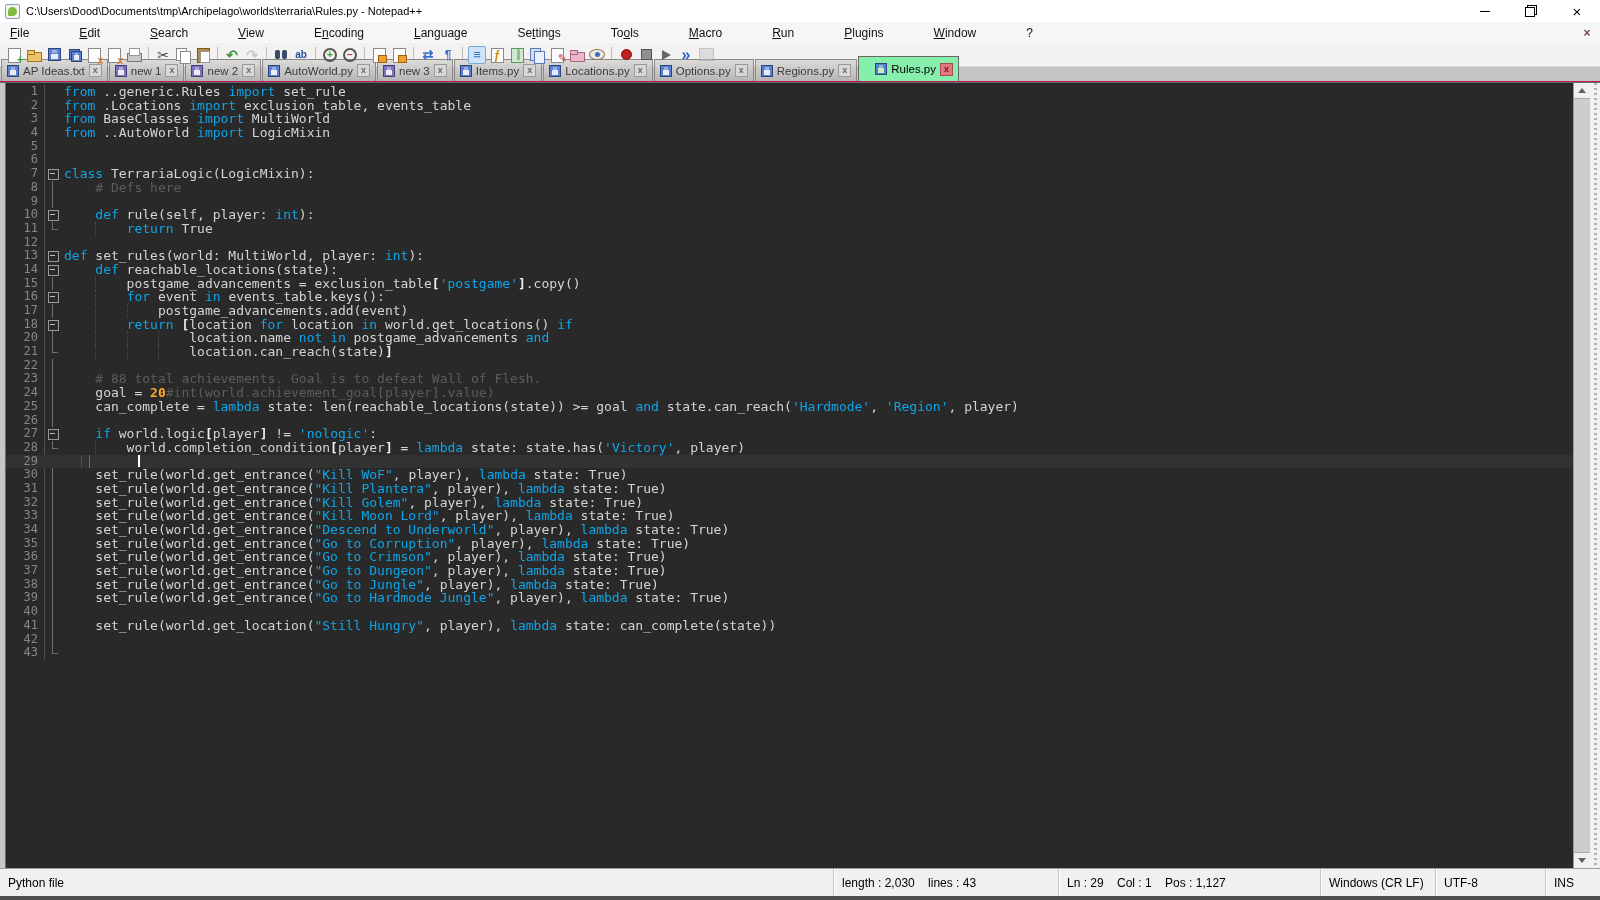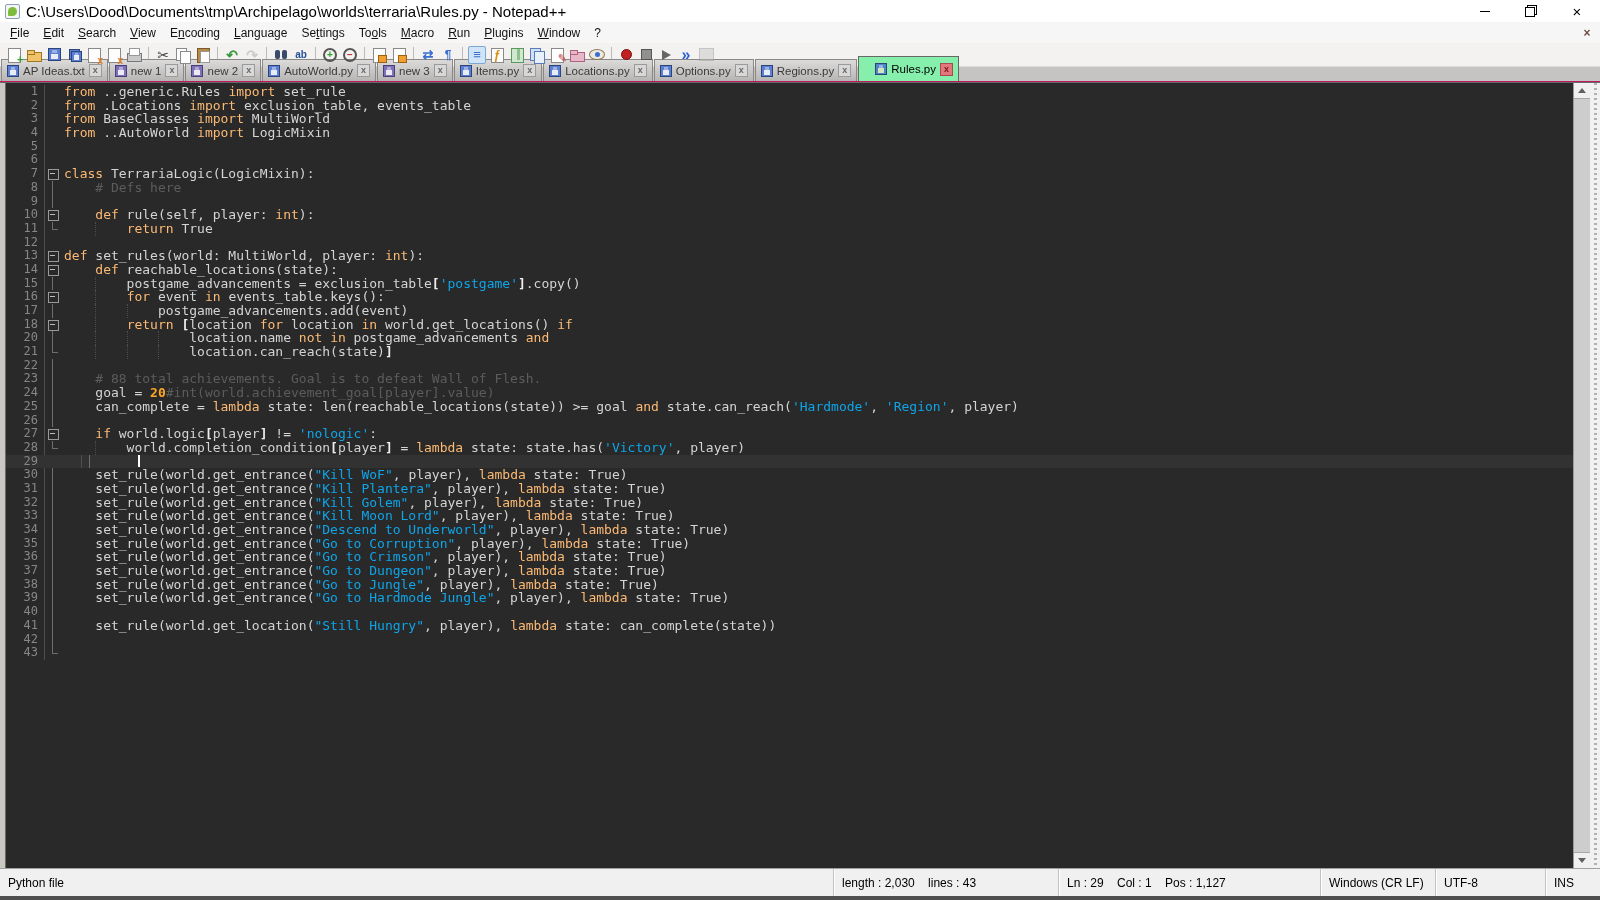--- a/index.html
+++ b/index.html
@@ -4,29 +4,29 @@
 <style>
   * { margin:0; padding:0; box-sizing:border-box; }
   html,body { width:1600px; height:900px; overflow:hidden; }
   body { font-family:"Liberation Sans", sans-serif; background:#e1e1e1; }
   .window { width:1600px; height:900px; display:flex; flex-direction:column; background:#f0f0f0; }
 
   
   .titlebar { height:22px; background:#ffffff; display:flex; align-items:center; flex:none; }
   .np-icon { width:15px; height:15px; margin:0 6px 0 5px; position:relative; background:#f5f5f5; border:1px solid #8aa0b8; border-radius:2px; }
   .np-icon::after { content:""; position:absolute; left:2px; top:2px; width:9px; height:9px; border-radius:50% 50% 50% 10%; background:#7ebc3c; }
-  .title-text { font-size:15px; color:#000; white-space:pre; }
+  .title-text { font-size:11px; color:#000; white-space:pre; }
   .tb-spacer { flex:1; }
   .wbtn { width:46px; height:22px; display:flex; align-items:center; justify-content:center; flex:none; }
   .wbtn-min::before { content:""; width:10px; height:1px; background:#000; }
   .wbtn-restore::before { content:""; width:8px; height:8px; border:1px solid #000; background:#fff; box-shadow:2px -2px 0 -1px #fff, 2px -2px 0 0 #000; transform:translate(-1px,1px); }
   .wbtn-close { font-size:15px; color:#000; line-height:1; }
 
   
-  .menubar { height:21px; background:#f6f6f6; display:flex; align-items:center; padding-left:3px; flex:none; }
+  .menubar { height:21px; background:#f6f6f6; display:flex; align-items:center; padding-left:3px; flex:none;gap:36px; }
   .menu-item { font-size:12px; color:#111; padding:2px 7px; white-space:pre; }
   .menu-item u { text-decoration:underline; }
   .menu-spacer { flex:1; }
   .menu-close { width:18px; height:16px; margin-right:4px; text-align:center; font-size:12px; font-weight:bold; color:#6e4b45; line-height:16px; }
 
   
   .toolbar { height:24px; background:#f3f2f1; border-bottom:1px solid #dddcda; display:flex; align-items:center; padding-left:4px; flex:none; }
   .tb-sep { width:1px; height:16px; background:#bdbcba; margin:0 4px; flex:none; }
   .ti { width:18px; height:18px; margin:0 1px; position:relative; flex:none; display:flex; align-items:center; justify-content:center; font-size:11px; }
   .ti.active { background:#cfe4f7; border:1px solid #7aa7d4; border-radius:2px; }
@@ -97,21 +97,21 @@
   .row { display:flex; height:13.7px; line-height:13.7px; font-family:"DejaVu Sans Mono", monospace; font-size:13px; white-space:pre; }
   .row.current { background:#323232;gap:37px; }
   .ln { width:38px; text-align:right; padding-right:6px; color:#878787; font-size:12px; flex:none; }
   .fold { width:18px; flex:none; position:relative; border-left:1px solid #4f4f4f; }
   .fold.fb::before { content:""; position:absolute; left:3px; top:2px; width:9px; height:9px; border:1px solid #9a9a9a; }
   .fold.fb::after { content:""; position:absolute; left:5px; top:6px; width:5px; height:1px; background:#bcbcbc; }
   .fold.fv::before { content:""; position:absolute; left:7px; top:0; bottom:0; width:1px; background:#6e6e6e; }
   .fold.fe::before { content:""; position:absolute; left:7px; top:0; height:7px; width:1px; background:#6e6e6e; }
   .fold.fe::after { content:""; position:absolute; left:7px; top:7px; width:6px; height:1px; background:#6e6e6e; }
   .code { position:relative; padding-left:2px; color:#d4d4d4; }
-  .tk-k { color:#fdba74; }
+  .tk-k { color:#0ea5e9; }
   .tk-d { color:#d4d4d4; }
   .tk-s { color:#0ea5e9; }
   .tk-n { color:#ffa826; font-weight:bold; }
   .tk-c { color:#5c5c5c; }
   .tk-b { color:#eeeeee; font-weight:bold; }
   .guide { position:absolute; top:0; bottom:0; width:1px; border-left:1px dotted #4d4d4d; }
   .caret { position:absolute; left:2px; top:0; bottom:1px; width:2px; background:#fff; }
 
   
   .vscroll { width:17px; background:#f0f0f0; flex:none; display:flex; flex-direction:column; border-left:1px solid #9a9a9a; }

